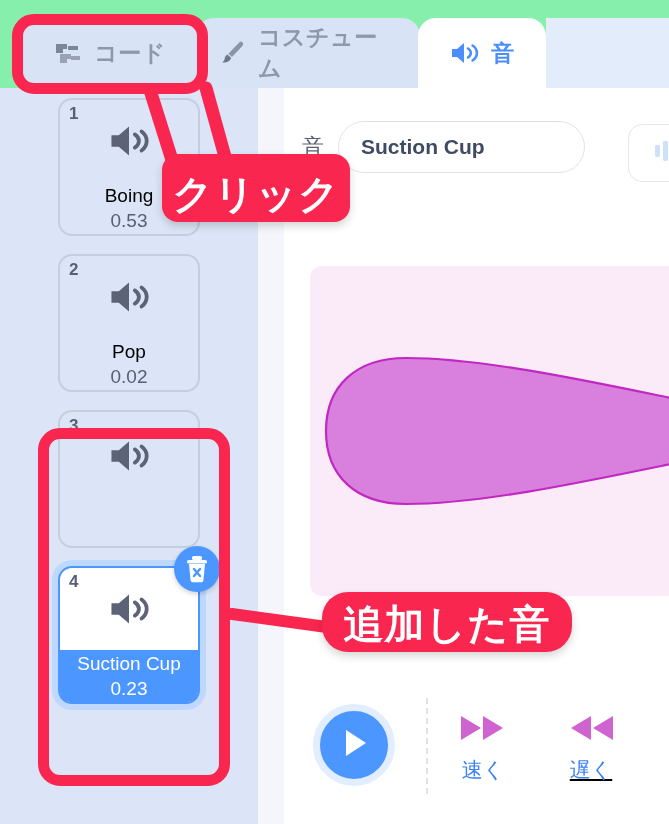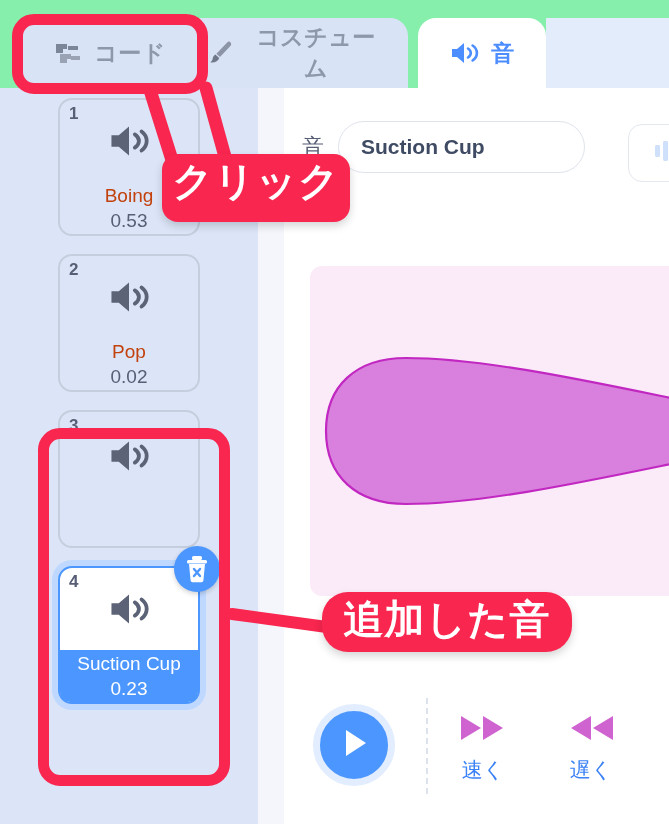--- a/index.html
+++ b/index.html
@@ -40,21 +40,21 @@
     padding: 0 22px;
   }
   .tab .tab-label { color: #8d98ab; }
   .tab.active {
     background: #ffffff;
     color: #4c8eff;
     z-index: 5;
   }
   .tab.active .tab-label { color: #4c8eff; }
   #tab-code  { left: 22px;  width: 176px; }
-  #tab-cost  { left: 184px; width: 224px; text-align: center; }
+  #tab-cost  { left: 196px; width: 224px; }
   #tab-sound { left: 418px; width: 128px; }
   .tab-rest {
     position: absolute;
     left: 546px; top: 18px;
     width: 123px; height: 70px;
     background: #e3ecfb;
   }
   .tab-icon { display: flex; align-items: center; }
 
   
@@ -115,21 +115,21 @@
     width: 100%;
     flex: 1;
     display: flex;
     flex-direction: column;
     align-items: center;
     justify-content: flex-start;
     padding-top: 2px;
   }
   .sound-name {
     font-size: 19px;
-    color: #c2410c;
+    color: #000000;
     line-height: 24px;
   }
   .sound-dur {
     font-size: 19px;
     color: #575e75;
     line-height: 26px;
   }
 
   
   .sound-item.selected {
@@ -236,21 +236,21 @@
   .ctrl-item {
     position: absolute;
     top: 24px;
     width: 90px;
     display: flex;
     flex-direction: column;
     align-items: center;
     gap: 8px;
   }
   #ctrl-faster { left: 154px; }
-  #ctrl-slower { left: 262px; }
+  #ctrl-slower { left: 262px; text-decoration: underline; }
   .ctrl-label {
     font-size: 21px;
     color: #3b82f6;
   }
 
   
   .anno-layer {
     position: absolute;
     left: 0; top: 0;
     width: 669px; height: 824px;
@@ -266,21 +266,21 @@
   #anno-box-tab { left: 12px; top: 14px; width: 196px; height: 80px; }
   #anno-box-list { left: 38px; top: 428px; width: 192px; height: 358px; }
 
   .callout {
     position: absolute;
     background: #f9264f;
     border-radius: 16px;
     color: #ffffff;
     font-weight: 800;
     display: flex;
-    align-items: flex-start;
+    align-items: flex-end;
     justify-content: center;
     box-shadow: 0 4px 8px rgba(0,0,0,0.17);
   }
   #callout-click {
     left: 162px; top: 154px;
     width: 188px; height: 68px;
     font-size: 40px;
     letter-spacing: 1px;
   }
   #callout-added {

